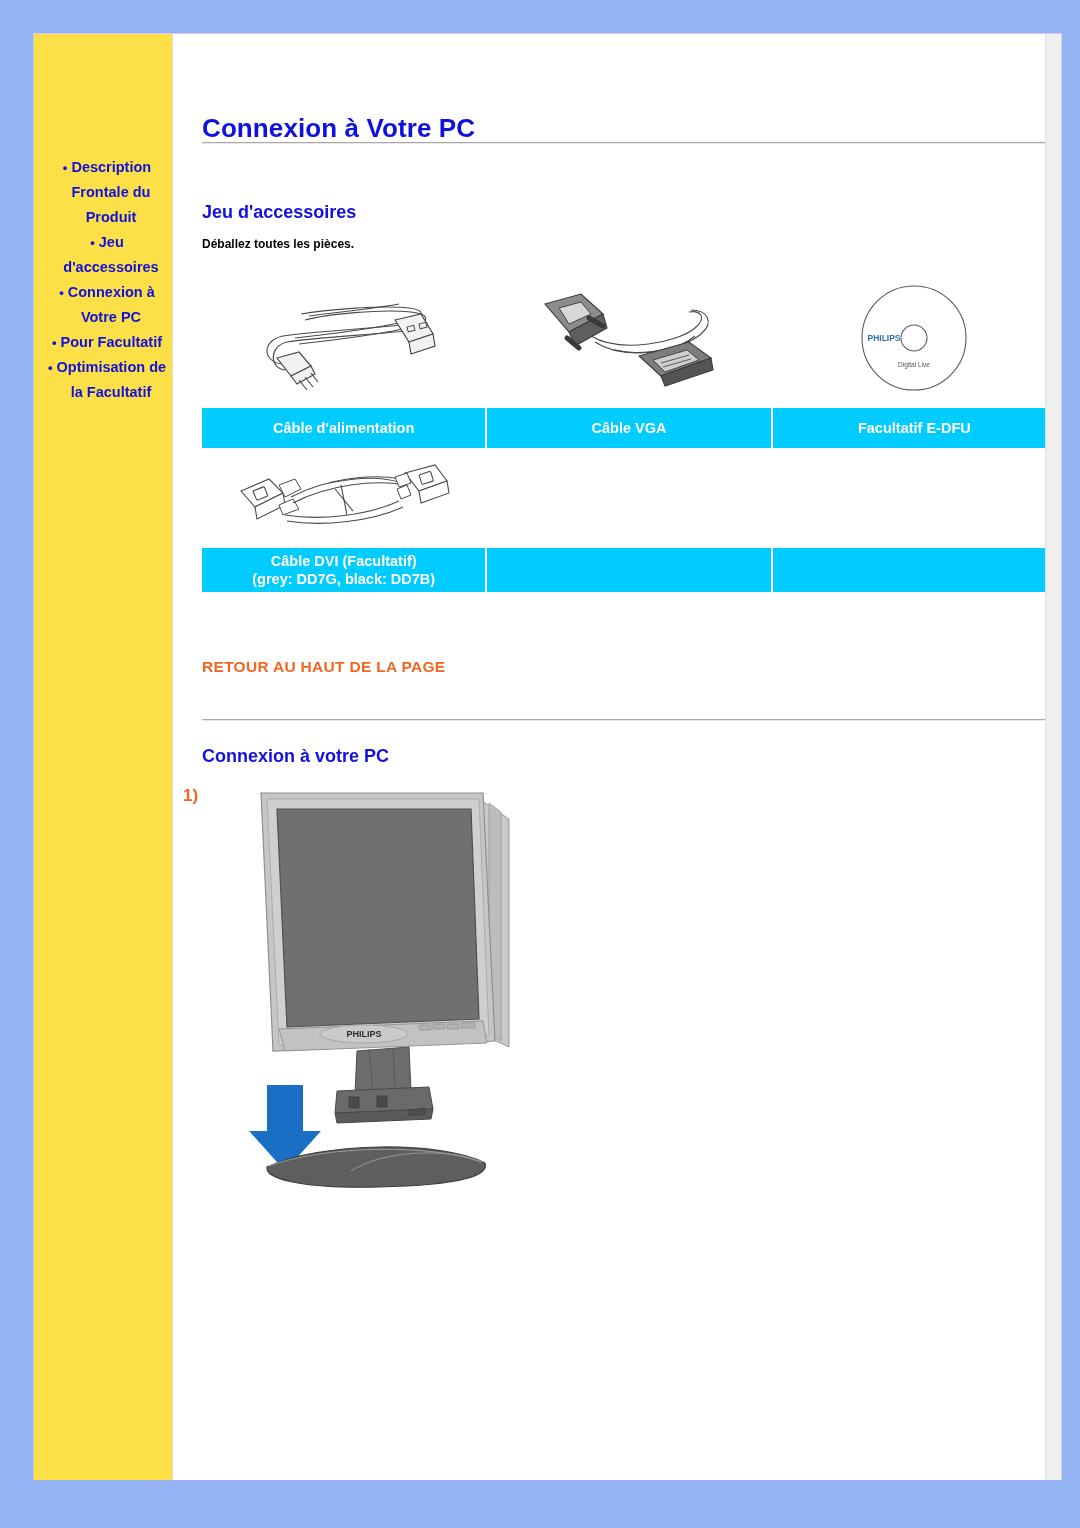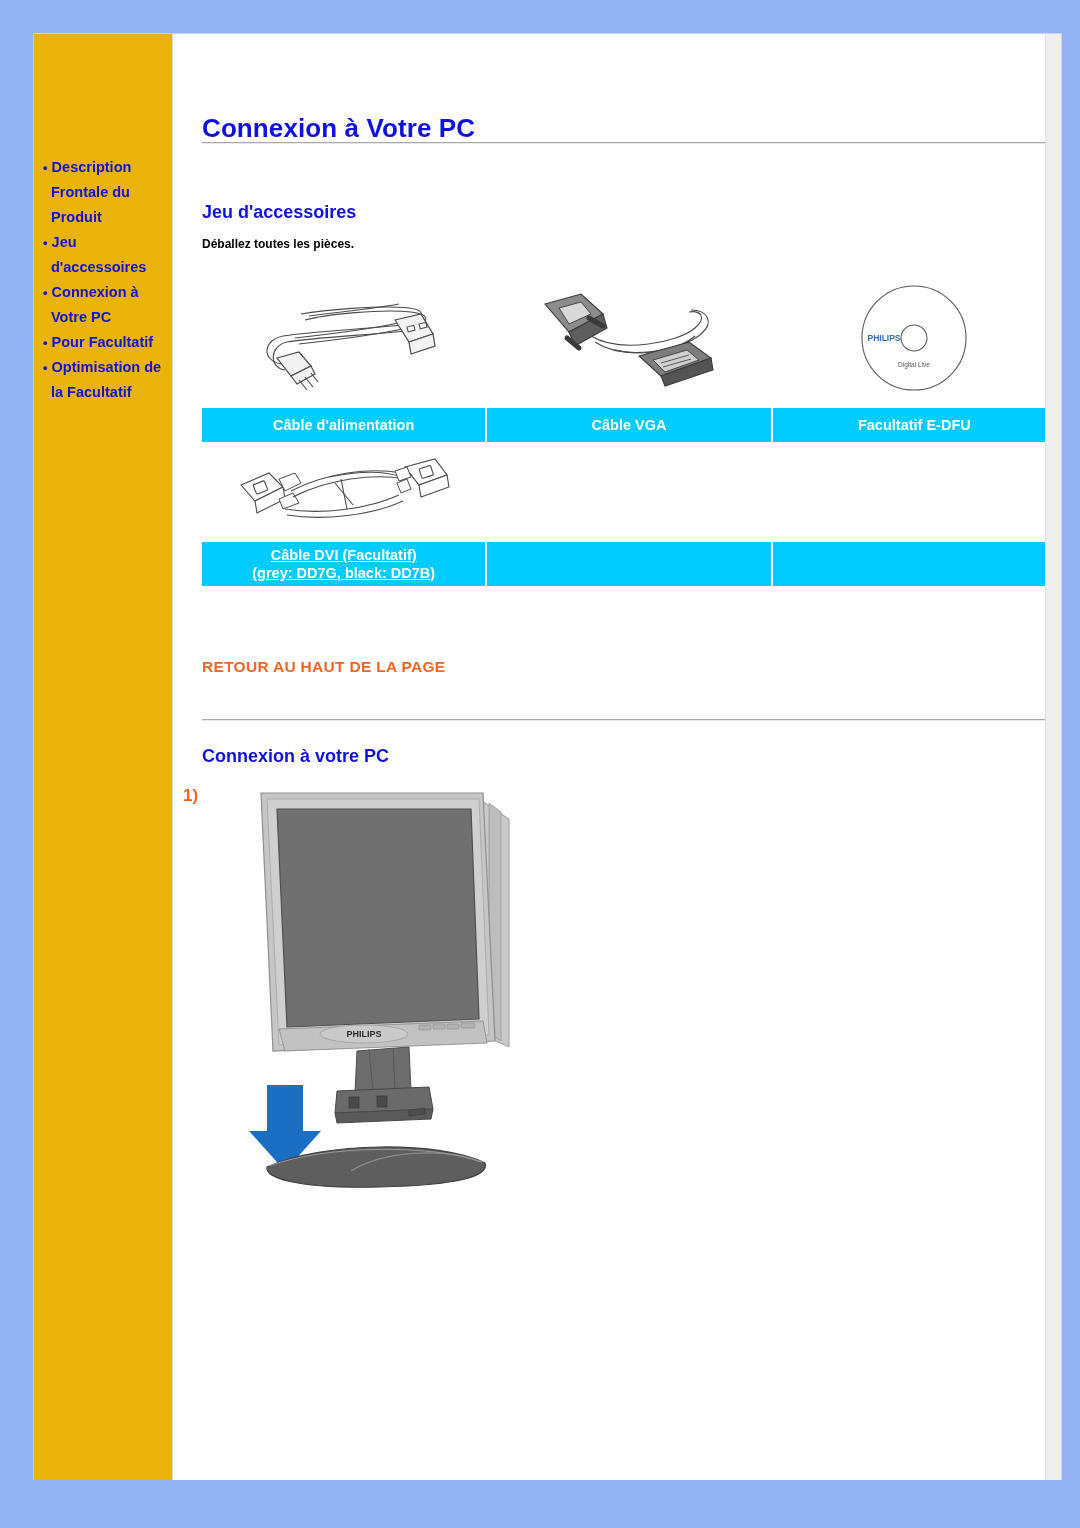--- a/index.html
+++ b/index.html
@@ -38,25 +38,26 @@
     background: #efefef;
     border-left: 1px solid #e2e2e2;
     border-right: 1px solid #d6d6d6;
     box-sizing: border-box;
   }
 
   
   #sidebar {
     width: 139px;
     min-width: 139px;
-    background: #eab308;
+    background: #fde047;
     border-right: 1px solid #dcdcdc;
     box-sizing: border-box;
     padding: 0;
     position: relative;
+    text-align: center;
   }
   #nav-list {
     position: absolute;
     top: 121px;
     left: 0;
     width: 139px;
     margin: 0;
     padding: 0;
     list-style: none;
   }
@@ -140,26 +141,26 @@
   }
   .img-cell {
     height: 130px;
     background: #ffffff;
   }
   .lbl-cell {
     background: #00ccff;
     color: #ffffff;
     font-weight: bold;
     font-size: 14.5px;
-    height: 34px;
+    height: 40px;
     line-height: 1.25;
     text-align: center;
     padding: 3px 2px;
   }
-  .lbl-cell.two-line { height: 44px; text-decoration: underline; }
+  .lbl-cell.two-line { height: 44px; }
   .lbl-cell.empty { }
 
   
   #retour-link {
     position: absolute;
     left: 29px;
     top: 624px;
     width: 856px;
     color: #f26522;
     font-weight: bold;

